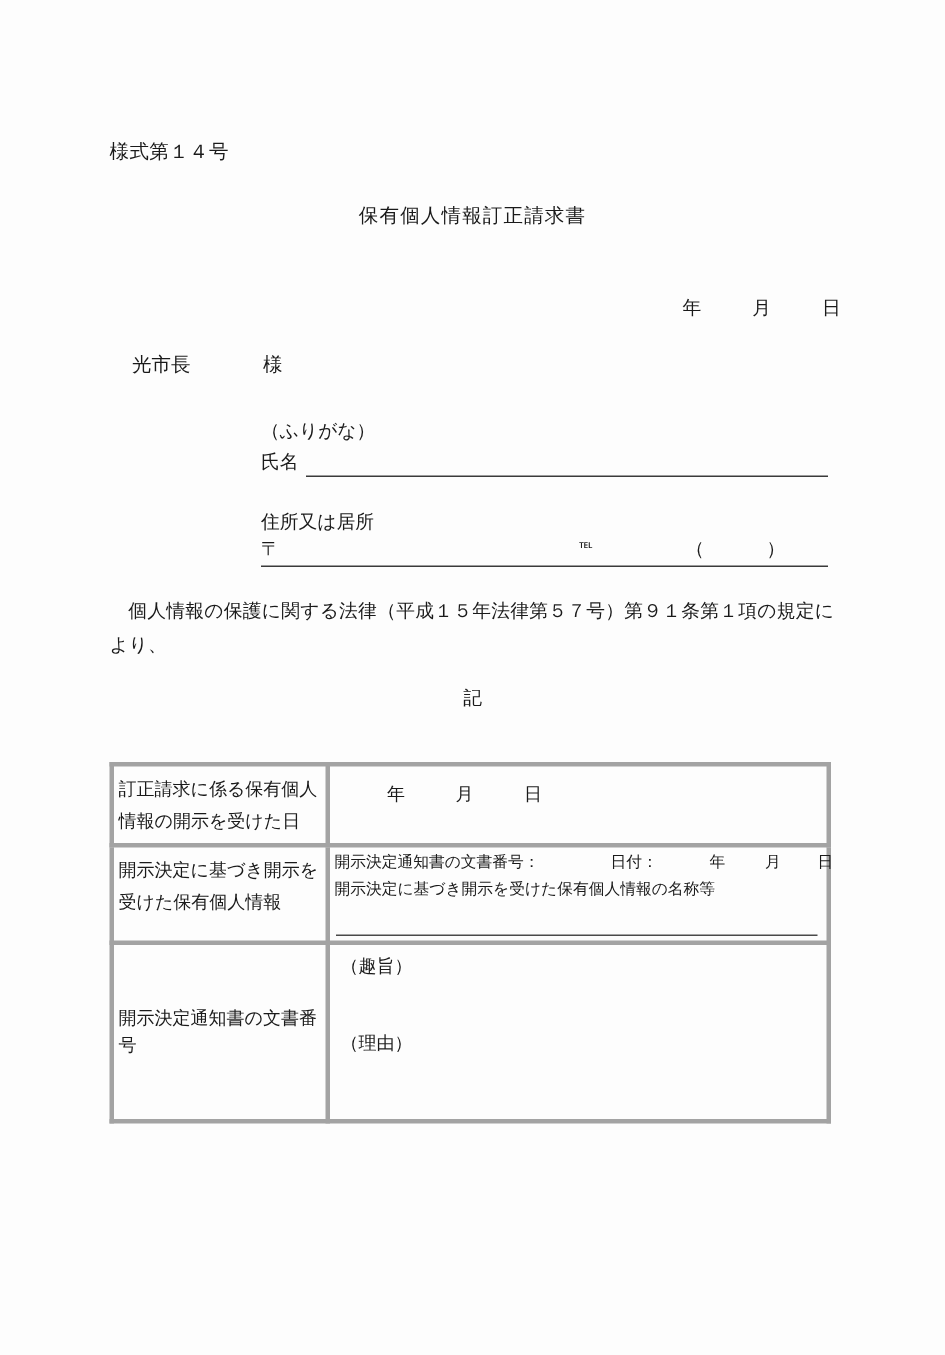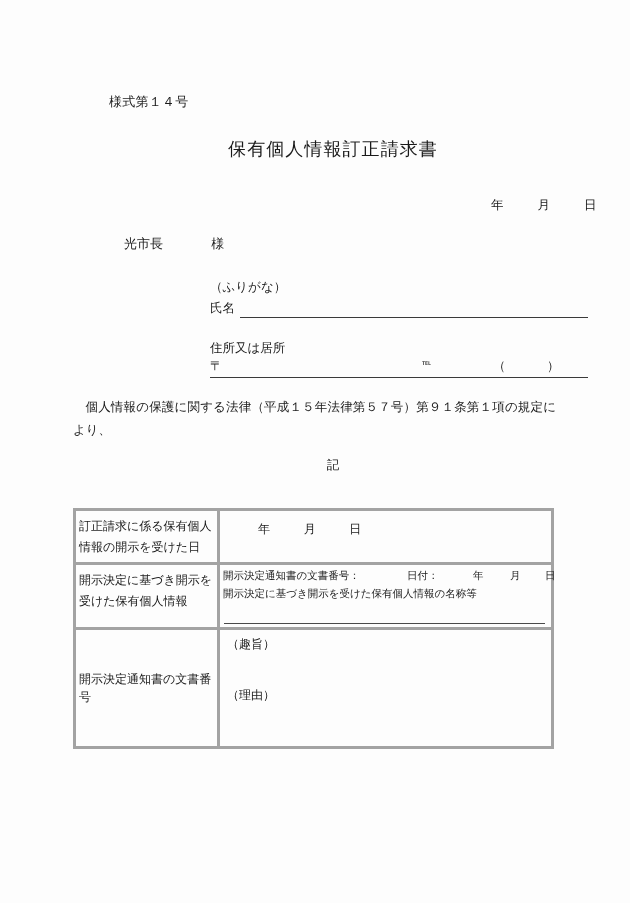--- a/index.html
+++ b/index.html
@@ -15,38 +15,38 @@
     position: relative;
     width: 630px;
     height: 903px;
     background: #fdfdfd;
     overflow: hidden;
     font-size: 12.5px;
     line-height: 1.45;
   }
 
   
-  .abs { position: absolute; white-space: nowrap; margin-left: 36px; }
+  .abs { position: absolute; white-space: nowrap; }
 
   
   .form-no {
     left: 73px;
     top: 93px;
     font-size: 13px;
     letter-spacing: 0.02em;
   }
 
   
   .doc-title {
     left: 0;
     right: 0;
     top: 136px;
     text-align: center;
     white-space: nowrap;
-    font-size: 18px;
+    font-size: 13px;
     letter-spacing: 0.06em;
   }
 
   
   .date-line {
     left: 455px;
     top: 196px;
     font-size: 12.5px;
   }
   .date-line .gap { display: inline-block; width: 26px; }

